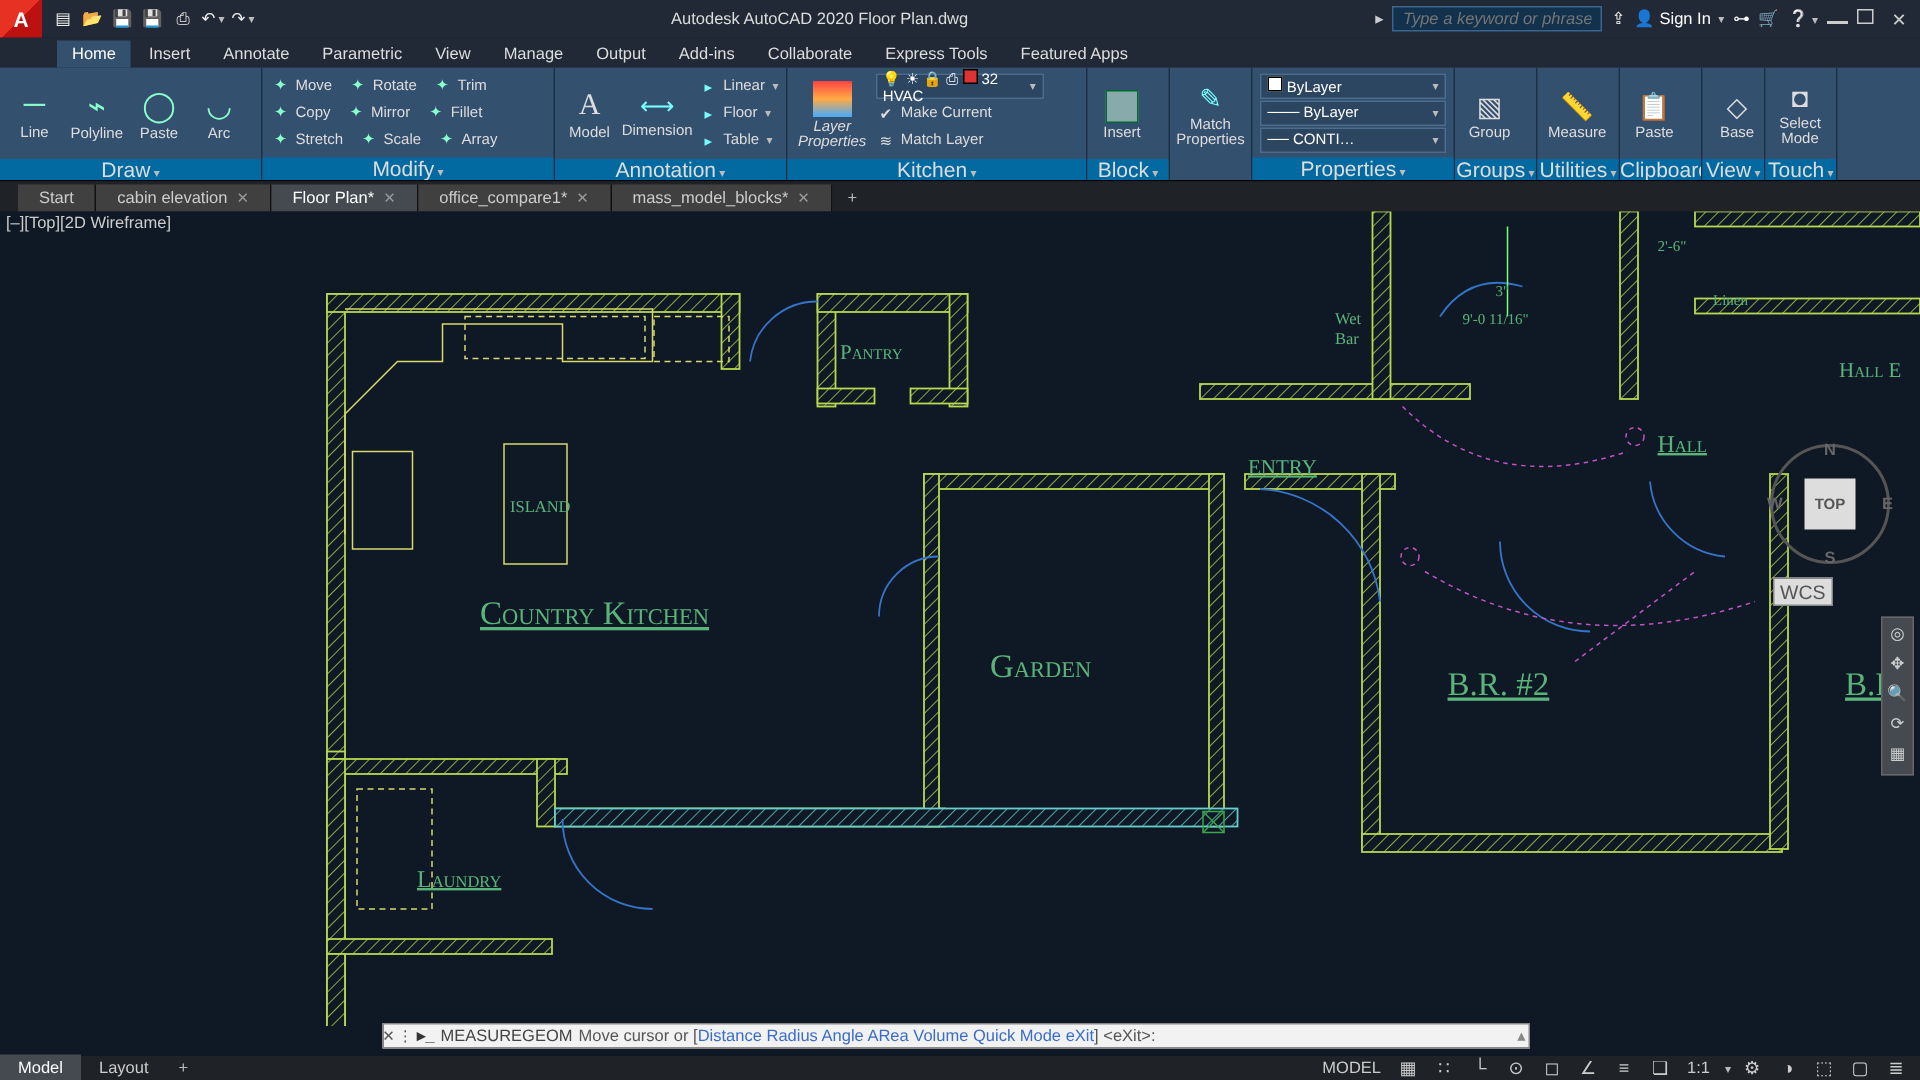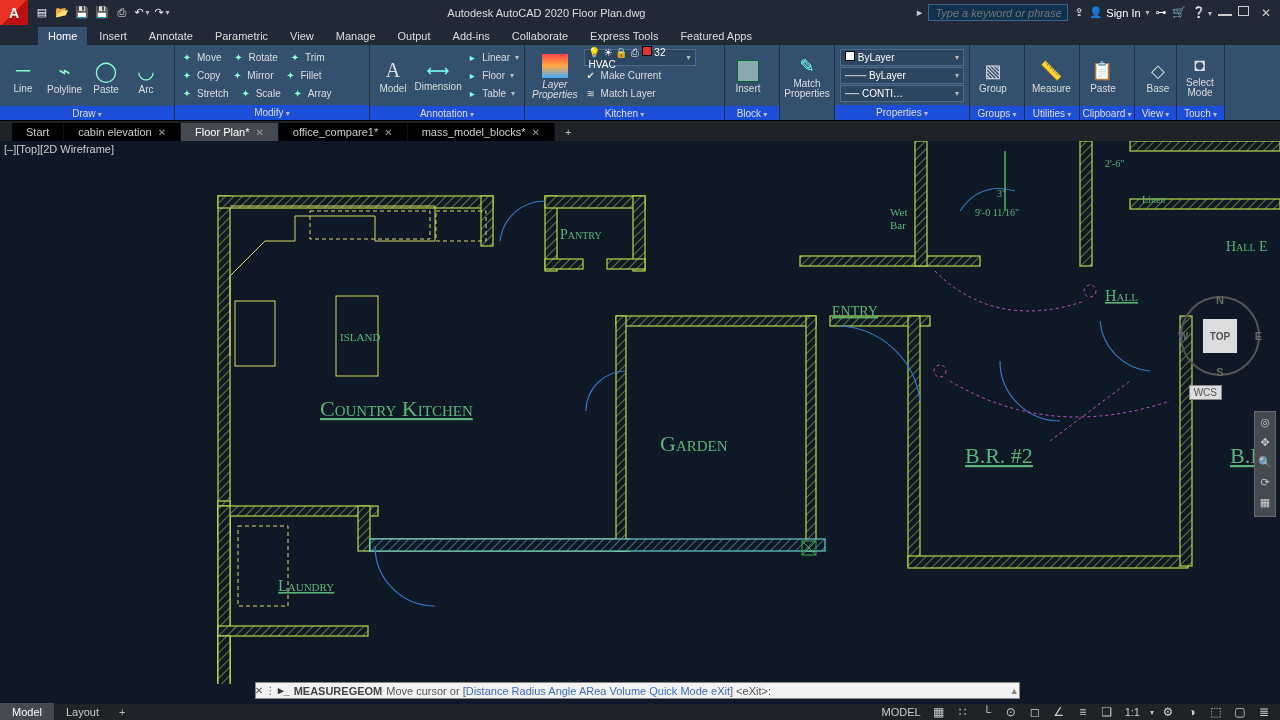--- a/index.html
+++ b/index.html
@@ -18,34 +18,34 @@
 
   
   .menutabs { height:20px; background:#222936; display:flex; align-items:flex-end; font-size:11px; padding-left:38px; gap:2px;}
   .menutabs .tab { padding:3px 10px; color:#ddd; }
   .menutabs .tab.active { background:#34506f; color:#fff; }
 
   
   .ribbon { height:76px; background:#34506f; display:flex; font-size:10px; color:#ddd; border-bottom:1px solid #000;}
   .panel { border-right:1px solid #1e3046; display:flex; flex-direction:column; position:relative; }
   .panel .body { flex:1; display:flex; align-items:center; padding:3px 5px; gap:4px; }
-  .panel .title { height:15px; background:#1d4ed8; text-align:center; line-height:15px; font-size:10px; white-space:nowrap; overflow:hidden;}
+  .panel .title { height:15px; background:#0369a1; text-align:center; line-height:15px; font-size:14px; white-space:nowrap; overflow:hidden;}
   .panel .title::after { content:" ▾"; font-size:8px; color:#bbb;}
   .bigbtn { display:flex; flex-direction:column; align-items:center; justify-content:center; gap:2px; min-width:36px; height:55px; padding:2px 2px 0 2px;}
   .bigbtn .lbl { font-size:10px; text-align:center; line-height:10px; }
   .lilstack { display:flex; flex-direction:column; gap:1px; }
   .lilrow { display:flex; align-items:center; gap:3px; height:17px; white-space:nowrap;}
   .lilrow .ico { width:14px; height:14px; display:flex;align-items:center;justify-content:center; }
   .lilrow .lbl { font-size:10px; }
   .drop { font-size:8px; color:#bbb; padding-left:2px; }
   .wideselect { background:#2c4560; border:1px solid #4c6b8d; height:17px; font-size:10px; padding:0 4px; display:flex;align-items:center; justify-content:space-between; color:#fff;}
 
   
   .filetabs { height:20px; background:#1f2226; display:flex; align-items:flex-end; font-size:11px; padding-left:12px; gap:0;}
-  .filetabs .ftab { padding:3px 14px 3px 14px; background:#000000; color:#ccc; border-right:1px solid #111; display:flex; gap:6px; align-items:center;}
+  .filetabs .ftab { padding:3px 14px 3px 14px; background:#404040; color:#ccc; border-right:1px solid #111; display:flex; gap:6px; align-items:center;}
   .filetabs .ftab.active { background:#444a50; color:#fff; }
   .filetabs .ftab .x { color:#999; font-size:10px;}
   .filetabs .plus { padding:3px 10px; color:#bbb; }
 
   
   .canvas-wrap { position:absolute; left:0; right:0; top:141px; bottom:36px; background:#0f1925; }
   .viewport-label { position:absolute; left:4px; top:2px; font-size:11px; color:#ccc; }
   svg.drawing { position:absolute; inset:0; width:100%; height:100%; }
 
   
@@ -66,21 +66,21 @@
   .statusbar .rbtns .sico { width:20px; text-align:center; font-size:12px; }
   .statusbar .rbtns .txt { padding:0 4px;}
 
   
   .viewcube { position:absolute; right:20px; top:155px; width:80px; height:80px; display:flex; align-items:center; justify-content:center; }
   .viewcube .ring { position:absolute; inset:0; border:2px solid #555; border-radius:50%;}
   .viewcube .face { width:34px; height:34px; background:#ddd; color:#555; font-size:10px; display:flex;align-items:center;justify-content:center; font-weight:600;}
   .viewcube .n,.viewcube .s,.viewcube .e,.viewcube .w { position:absolute; color:#666; font-size:11px; font-weight:bold;}
   .viewcube .n{top:-2px;left:50%;transform:translateX(-50%);} .viewcube .s{bottom:-2px;left:50%;transform:translateX(-50%);}
   .viewcube .w{left:-2px;top:50%;transform:translateY(-50%);} .viewcube .e{right:-2px;top:50%;transform:translateY(-50%);}
-  .wcs { position:absolute; right:58px; top:244px; font-size:10px; background:#ddd; color:#555; padding:1px 4px; border:1px solid #888;}
+  .wcs { position:absolute; right:58px; top:244px; font-size:13px; background:#ddd; color:#555; padding:1px 4px; border:1px solid #888;}
   .navbar { position:absolute; right:4px; top:270px; width:22px; background:#444a50; border:1px solid #666; display:flex; flex-direction:column; gap:4px; padding:4px 0; align-items:center;}
   .navbar .n { width:16px;height:16px; color:#ccc; font-size:11px; text-align:center;}
 
   .hatch { fill:url(#hatchp); stroke:#b7d84f; stroke-width:1.2; }
   .hatchblue { fill:url(#hatchb); stroke:#6cc; stroke-width:1.2; }
   .ylw { stroke:#d8d86b; fill:none; }
   .blu { stroke:#3674c9; fill:none; }
   .mag { stroke:#c055c0; fill:none; }
   .roomlabel { font-family: Georgia, serif; fill:#5ab47a; }
 
@@ -497,21 +497,21 @@
     <div class="n">▦</div>
   </div>
 </div>
 
 <div class="cmdline">
   <div class="handles">
       <span>✕</span>
       <span>⋮</span>
     </div>
   <span class="prompt">▸_</span>
-  <span style="font-weight:bold;color:#444;padding-right:4px;">MEASUREGEOM</span>
+  <span style="font-weight:normal;color:#444;padding-right:4px;">MEASUREGEOM</span>
   <span>Move cursor or [</span>
   <span id="cmdopts"><span class="opt">Distance</span> <span class="opt">Radius</span> <span class="opt">Angle</span> <span class="opt">ARea</span> <span class="opt">Volume</span> <span class="opt">Quick</span> <span class="opt">Mode</span> <span class="opt">eXit</span></span>
   <span>] &lt;eXit&gt;:</span>
   <span class="end">▴</span>
 </div>
 
 <div class="statusbar">
   <div class="stab active">Model</div>
   <div class="stab">Layout</div>
   <div class="plus">+</div>

